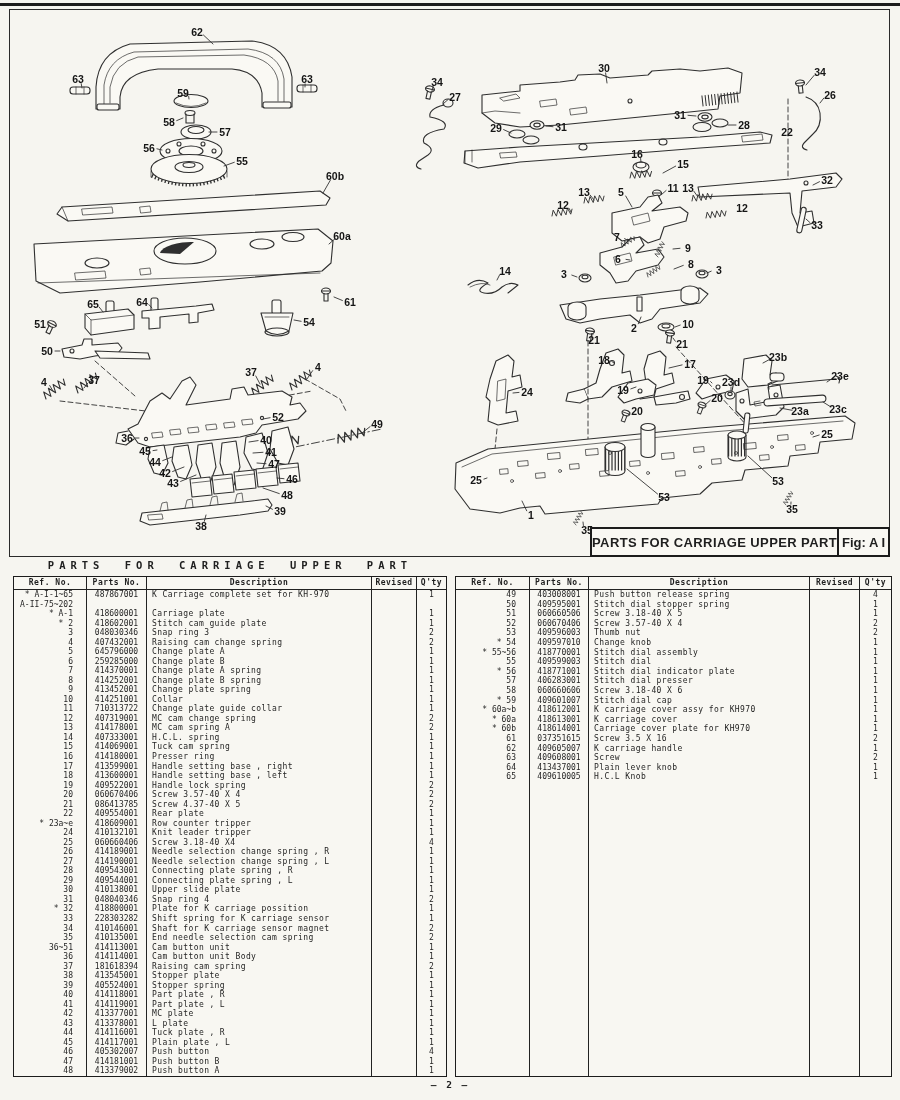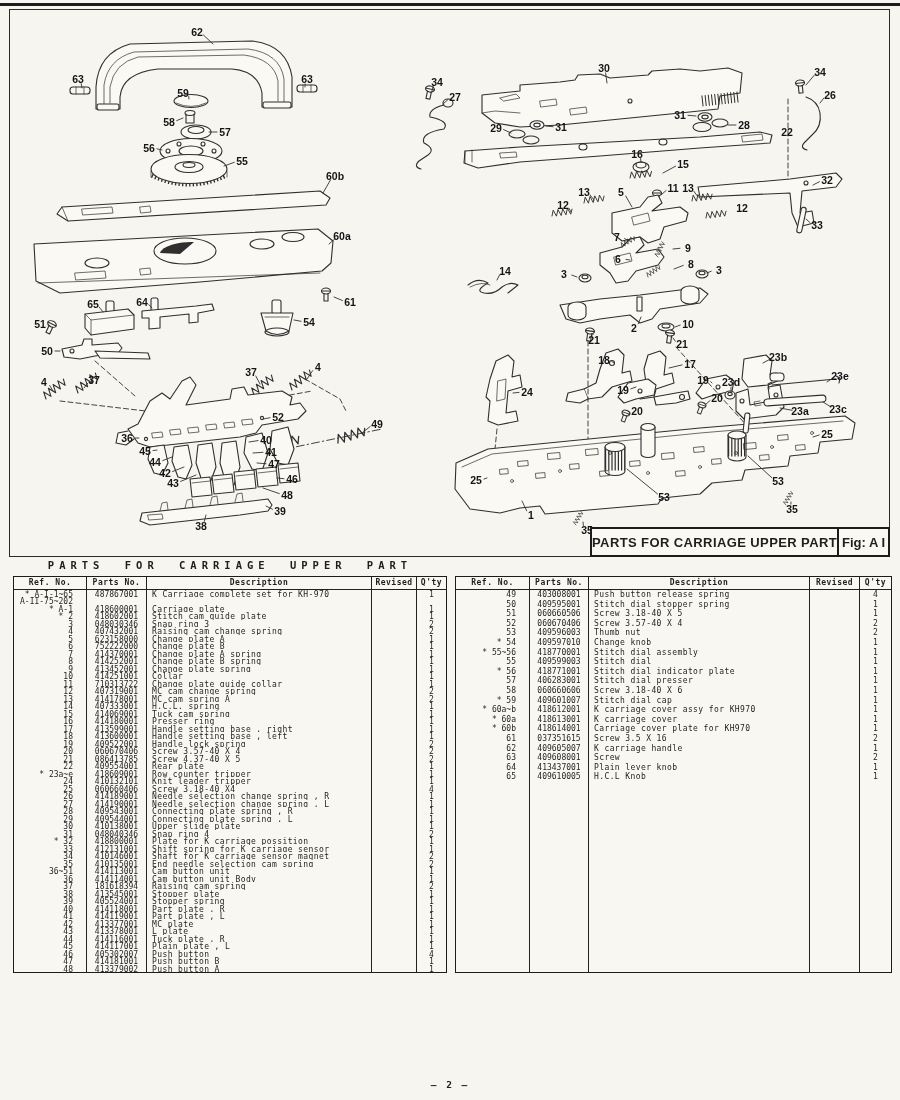--- a/index.html
+++ b/index.html
@@ -31,21 +31,21 @@
   .caption-title{flex:1;border-right:2px solid #1c1c1c;display:flex;align-items:center;justify-content:center;
     font:bold 13px "Liberation Sans",sans-serif;letter-spacing:0.4px;white-space:nowrap;}
   .caption-fig{width:68px;display:flex;align-items:center;justify-content:center;
     font:bold 13px "Liberation Sans",sans-serif;}
   .section-title{
     position:absolute;left:13px;top:557px;width:434px;height:17px;line-height:17px;
     text-align:center;font-size:10.5px;font-weight:bold;letter-spacing:5px;word-spacing:9px;
     white-space:nowrap;
   }
   .ptable{
-    position:absolute;top:576px;height:397px;box-sizing:border-box;
+    position:absolute;top:576px;height:501px;box-sizing:border-box;
     border:1.6px solid #1c1c1c;display:grid;background:#f8f7f2;
   }
   #table-left{left:13px;width:434px;grid-template-columns:72px 60px 1fr 45px 30px;
     grid-template-rows:13px repeat(51,1fr);}
   #table-right{left:455px;width:437px;grid-template-columns:73px 59px 1fr 50px 32px;
     grid-template-rows:13px repeat(20,9.6px) 1fr;}
   .cell{font-size:8px;line-height:9.4px;overflow:hidden;white-space:nowrap;border-left:1px solid #222;}
   .cell.c0{border-left:none;text-align:right;padding-right:13px;}
   .cell.c1{text-align:center;}
   .cell.c2{padding-left:5px;letter-spacing:0.4px;}
@@ -644,26 +644,26 @@
     <div class="cell c1">048030346</div>
     <div class="cell c2">Snap ring 3</div>
     <div class="cell c3"></div>
     <div class="cell c4">2</div>
     <div class="cell c0">4</div>
     <div class="cell c1">407432001</div>
     <div class="cell c2">Raising cam change spring</div>
     <div class="cell c3"></div>
     <div class="cell c4">2</div>
     <div class="cell c0">5</div>
-    <div class="cell c1">623158000</div>
+    <div class="cell c1">645796000</div>
     <div class="cell c2">Change plate A</div>
     <div class="cell c3"></div>
     <div class="cell c4">1</div>
     <div class="cell c0">6</div>
-    <div class="cell c1">752222000</div>
+    <div class="cell c1">259285000</div>
     <div class="cell c2">Change plate B</div>
     <div class="cell c3"></div>
     <div class="cell c4">1</div>
     <div class="cell c0">7</div>
     <div class="cell c1">414370001</div>
     <div class="cell c2">Change plate A spring</div>
     <div class="cell c3"></div>
     <div class="cell c4">1</div>
     <div class="cell c0">8</div>
     <div class="cell c1">414252001</div>
@@ -784,21 +784,21 @@
     <div class="cell c1">048040346</div>
     <div class="cell c2">Snap ring 4</div>
     <div class="cell c3"></div>
     <div class="cell c4">2</div>
     <div class="cell c0">* 32</div>
     <div class="cell c1">418800001</div>
     <div class="cell c2">Plate for K carriage possition</div>
     <div class="cell c3"></div>
     <div class="cell c4">1</div>
     <div class="cell c0">33</div>
-    <div class="cell c1">412131001</div>
+    <div class="cell c1">228303282</div>
     <div class="cell c2">Shift spring for K carriage sensor</div>
     <div class="cell c3"></div>
     <div class="cell c4">1</div>
     <div class="cell c0">34</div>
     <div class="cell c1">410146001</div>
     <div class="cell c2">Shaft for K carriage sensor magnet</div>
     <div class="cell c3"></div>
     <div class="cell c4">2</div>
     <div class="cell c0">35</div>
     <div class="cell c1">410135001</div>

